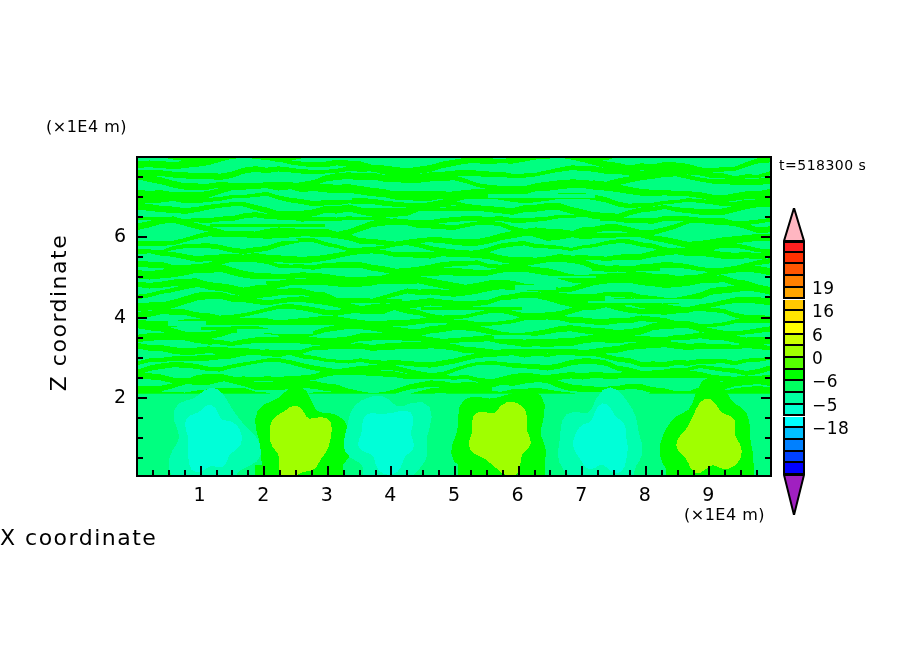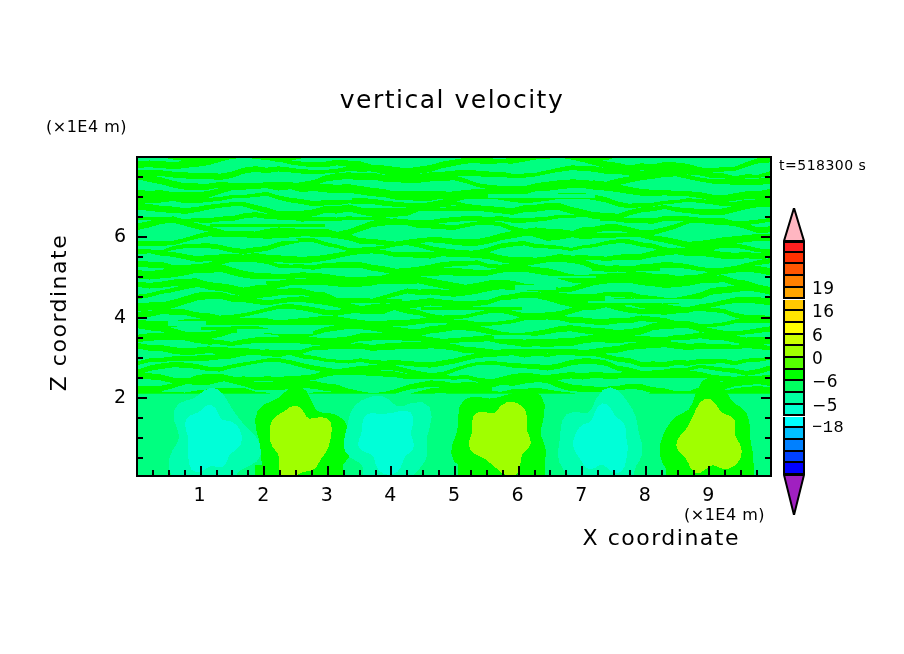--- a/index.html
+++ b/index.html
@@ -14,21 +14,21 @@
 
   #title{
     left:0;top:85px;width:904px;text-align:center;
     font-size:25px;letter-spacing:1.5px;font-weight:400;
   }
   #ylabel-unit{left:46px;top:117px;font-size:16px;letter-spacing:0.5px;}
   #xlabel-unit{left:684px;top:505px;font-size:16px;letter-spacing:0.5px;}
   #timestamp{left:779px;top:157px;font-size:14px;letter-spacing:0.5px;}
 
   #xlabel{
-    left:0;top:525px;width:740px;text-align:right;
+    left:0;top:525px;width:740px;text-align:left;
     font-size:22px;letter-spacing:1.5px;
   }
   #ylabel{
     position:absolute;left:-62px;top:300px;width:240px;text-align:center;
     font-size:22px;letter-spacing:1.5px;
     transform:rotate(-90deg);transform-origin:center center;
   }
 
   
   #plot{
@@ -55,21 +55,20 @@
   .cband.first{border-top:2px solid #000;}
   #cap-top{position:absolute;left:783px;top:208px;width:22px;height:33px;}
   #cap-bot{position:absolute;left:783px;top:475px;width:22px;height:40px;}
   .clbl{position:absolute;left:812px;font-size:17px;letter-spacing:0.5px;}
 </style>
 </head>
 <body>
 
 <div id="stage">
 
-  <div class="txt" id="title">vertical velocity</div>
   <div class="txt" id="ylabel-unit">(×1E4 m)</div>
   <div class="txt" id="xlabel-unit">(×1E4 m)</div>
   <div class="txt" id="timestamp">t=518300 s</div>
   <div class="txt" id="xlabel">X coordinate</div>
   <div class="txt" id="ylabel">Z coordinate</div>
 
   <div id="plot">
     <svg id="field" viewBox="0 0 636 321" preserveAspectRatio="none">
       <defs>
         <clipPath id="pclip">
@@ -277,16 +276,16 @@
       <polygon id="capbot-poly" points="1,0 21,0 11,40" stroke="#000" stroke-width="2" fill="#a020c0"></polygon>
     </svg>
   </div>
   <div id="cbarlabels">
       <div class="clbl" style="top: 277.8px;">19</div>
       <div class="clbl" style="top: 301.2px;">16</div>
       <div class="clbl" style="top: 324.6px;">6</div>
       <div class="clbl" style="top: 348px;">0</div>
       <div class="clbl" style="top: 371.4px;">−6</div>
       <div class="clbl" style="top: 394.8px;">−5</div>
-      <div class="clbl" style="top: 418.2px; font-family: Liberation Mono, monospace;">−18</div>
+      <div class="clbl" style="top: 418.2px;">−18</div>
     </div>
 
 </div>
 
 </body></html>

